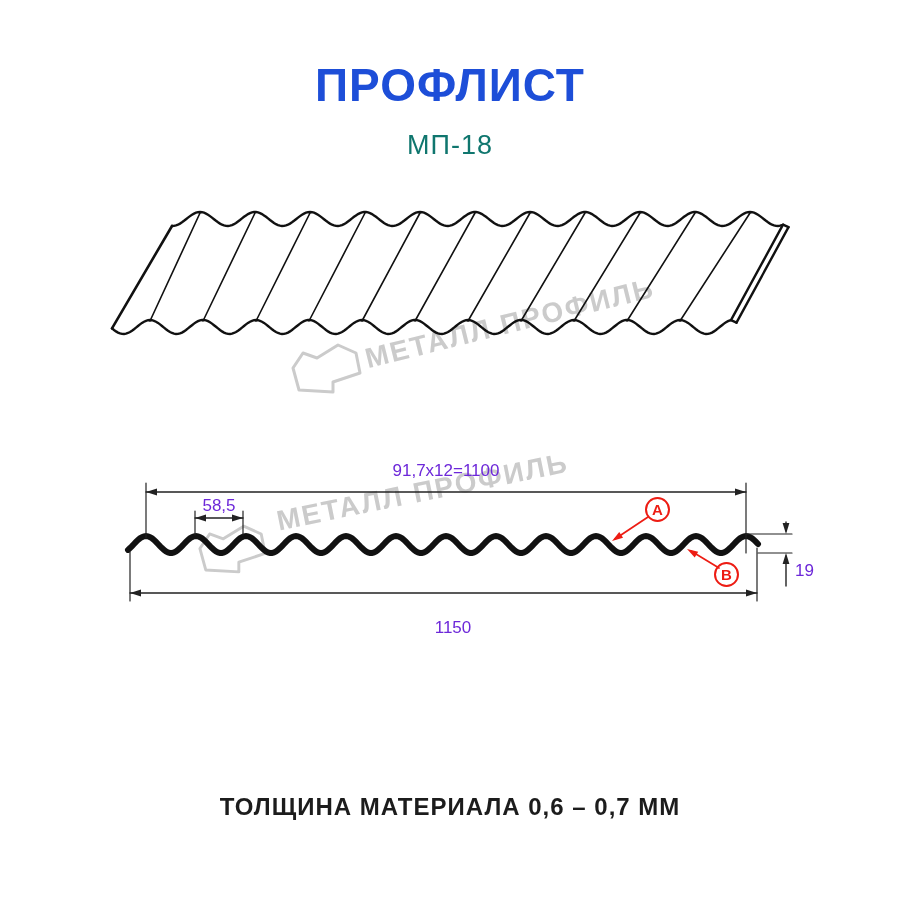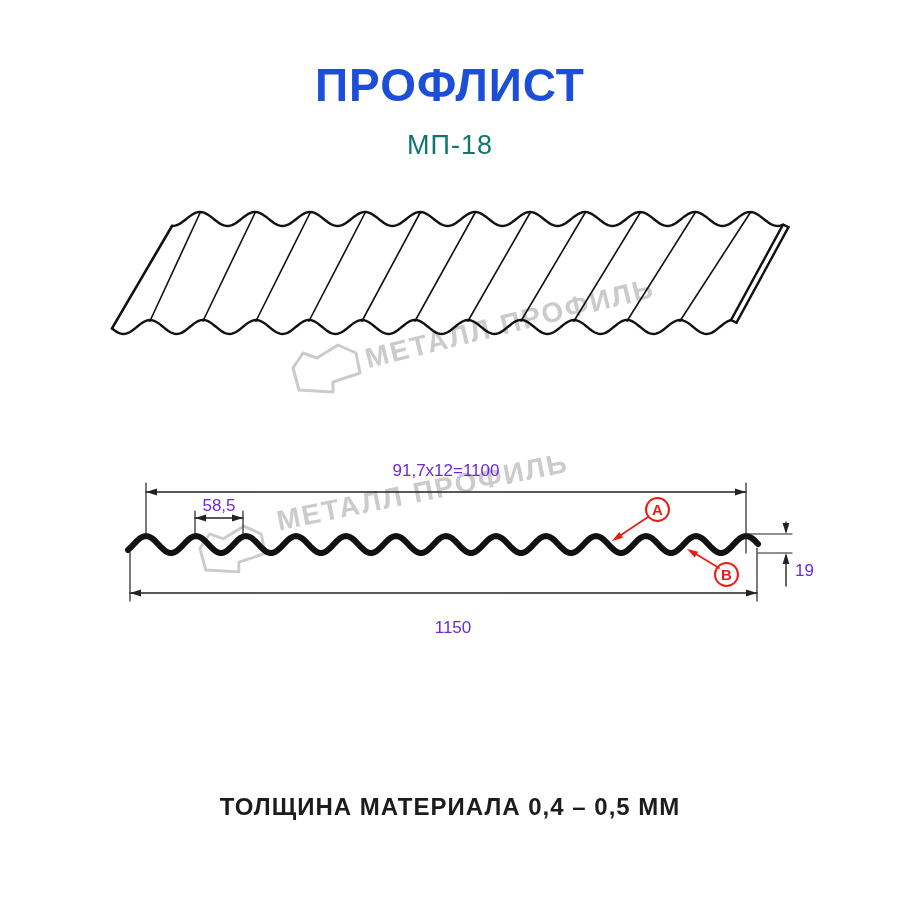--- a/index.html
+++ b/index.html
@@ -110,13 +110,13 @@
 <div class="abs subtitle">МП-18</div>
 
 <div id="dim-module" class="abs dim-label center-x">91,7x12=1100</div>
 <div id="dim-wave" class="abs dim-label center-x">58,5</div>
 <div id="dim-full" class="abs dim-label center-x">1150</div>
 <div id="dim-h" class="abs dim-label">19</div>
 
 <div id="marker-a" class="abs marker-circle" style="border: 2.5px solid rgb(237, 28, 19); color: rgb(237, 28, 19);">А</div>
 <div id="marker-b" class="abs marker-circle" style="border: 2.5px solid rgb(237, 28, 19); color: rgb(237, 28, 19);">В</div>
 
-<div class="abs footer-note">ТОЛЩИНА МАТЕРИАЛА 0,4 – 0,5 ММ</div>
+<div class="abs footer-note">ТОЛЩИНА МАТЕРИАЛА 0,6 – 0,7 ММ</div>
 
 </body></html>

